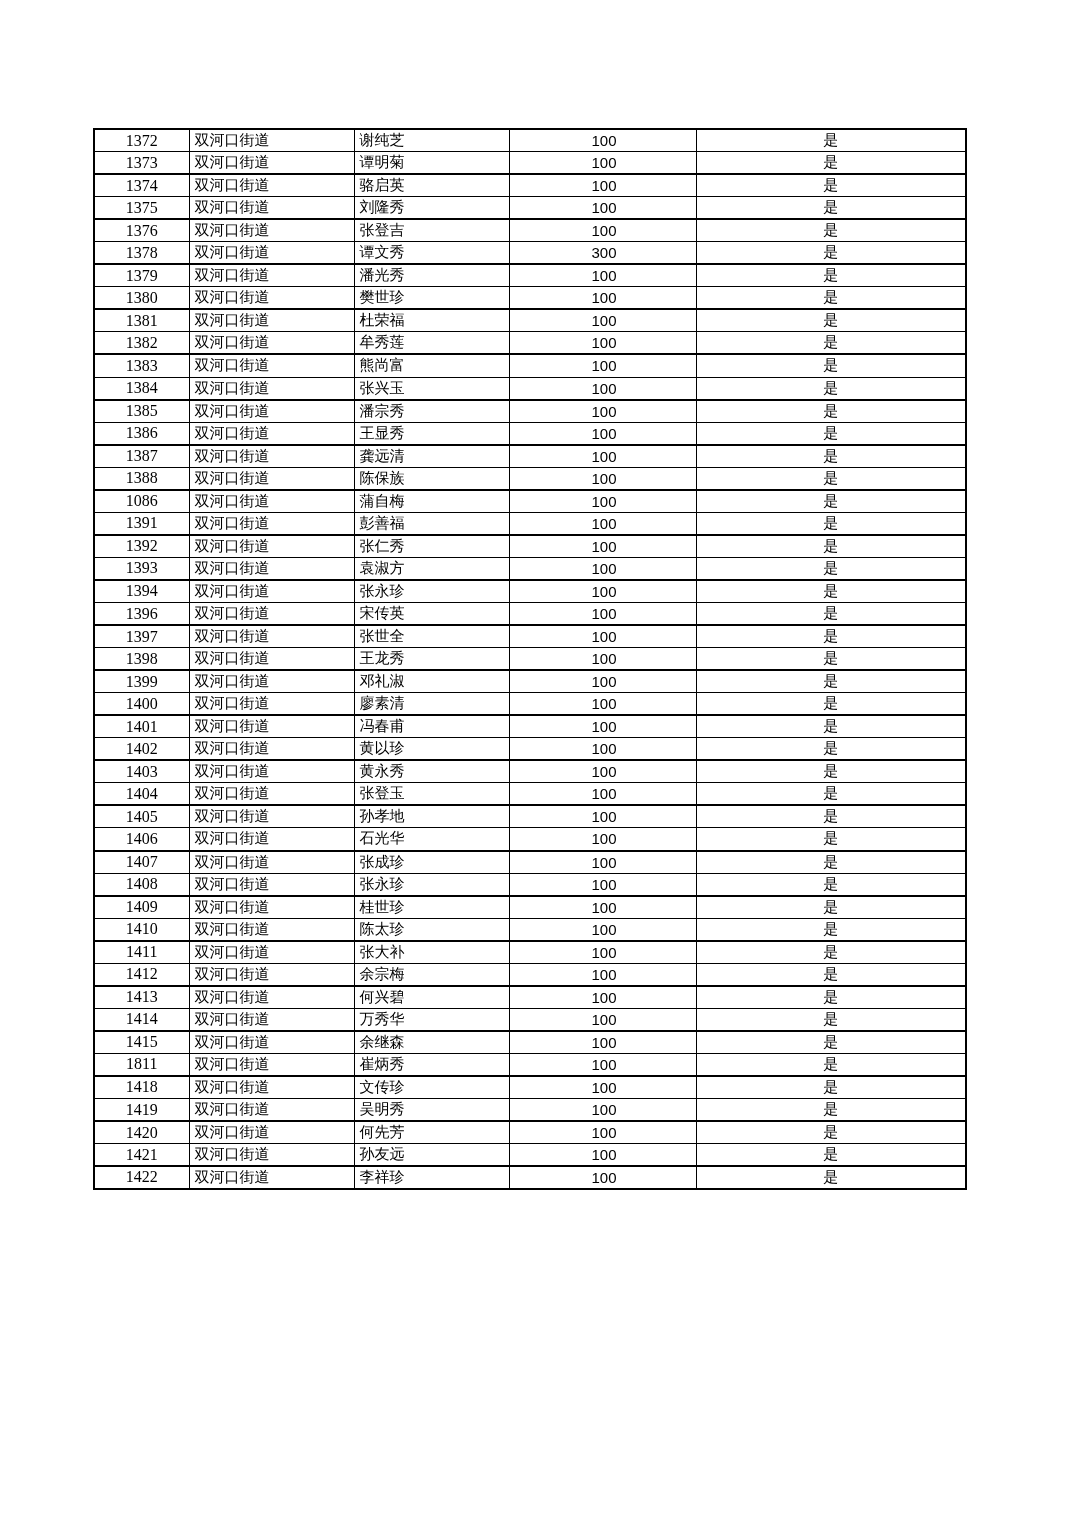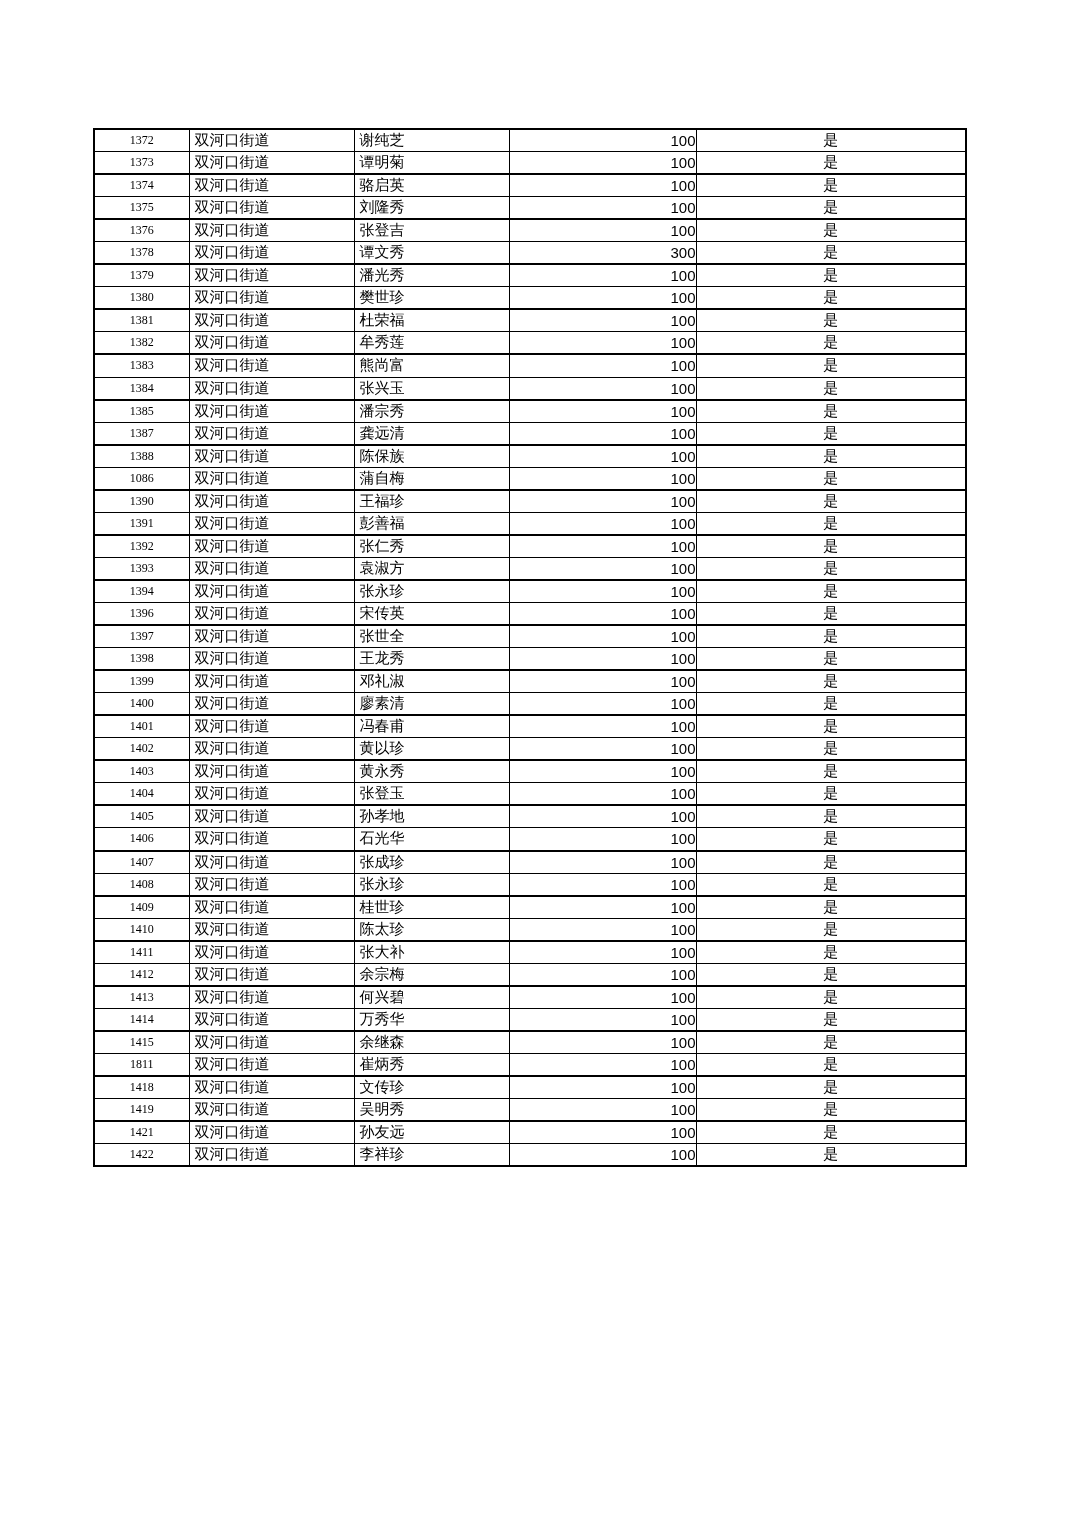--- a/index.html
+++ b/index.html
@@ -37,30 +37,30 @@
     vertical-align: middle;
     box-sizing: border-box;
   }
   
   .records-table tr:nth-child(even) td {
     border-bottom-width: 2px;
   }
   td.cell-id {
     text-align: center;
     font-family: "Liberation Serif", serif;
-    font-size: 12px;
+    font-size: 16px;
   }
   td.cell-street, td.cell-name {
     text-align: left;
     padding-left: 5px;
     font-family: "Liberation Serif", serif;
     font-size: 15px;
   }
   td.cell-amount {
-    text-align: right;
+    text-align: center;
     padding-left: 3px;
     font-family: "Liberation Sans", sans-serif;
     font-size: 15px;
   }
   td.cell-flag {
     text-align: center;
     font-family: "Liberation Serif", serif;
     font-size: 15px;
   }
 </style>
@@ -161,20 +161,27 @@
     <td class="cell-flag">是</td>
   </tr>
       <tr>
     <td class="cell-id">1385</td>
     <td class="cell-street">双河口街道</td>
     <td class="cell-name">潘宗秀</td>
     <td class="cell-amount">100</td>
     <td class="cell-flag">是</td>
   </tr>
       <tr>
+    <td class="cell-id">1386</td>
+    <td class="cell-street">双河口街道</td>
+    <td class="cell-name">王显秀</td>
+    <td class="cell-amount">100</td>
+    <td class="cell-flag">是</td>
+  </tr>
+      <tr>
     <td class="cell-id">1387</td>
     <td class="cell-street">双河口街道</td>
     <td class="cell-name">龚远清</td>
     <td class="cell-amount">100</td>
     <td class="cell-flag">是</td>
   </tr>
       <tr>
     <td class="cell-id">1388</td>
     <td class="cell-street">双河口街道</td>
     <td class="cell-name">陈保族</td>
@@ -182,27 +189,20 @@
     <td class="cell-flag">是</td>
   </tr>
       <tr>
     <td class="cell-id">1086</td>
     <td class="cell-street">双河口街道</td>
     <td class="cell-name">蒲自梅</td>
     <td class="cell-amount">100</td>
     <td class="cell-flag">是</td>
   </tr>
       <tr>
-    <td class="cell-id">1390</td>
-    <td class="cell-street">双河口街道</td>
-    <td class="cell-name">王福珍</td>
-    <td class="cell-amount">100</td>
-    <td class="cell-flag">是</td>
-  </tr>
-      <tr>
     <td class="cell-id">1391</td>
     <td class="cell-street">双河口街道</td>
     <td class="cell-name">彭善福</td>
     <td class="cell-amount">100</td>
     <td class="cell-flag">是</td>
   </tr>
       <tr>
     <td class="cell-id">1392</td>
     <td class="cell-street">双河口街道</td>
     <td class="cell-name">张仁秀</td>
@@ -374,20 +374,27 @@
     <td class="cell-id">1418</td>
     <td class="cell-street">双河口街道</td>
     <td class="cell-name">文传珍</td>
     <td class="cell-amount">100</td>
     <td class="cell-flag">是</td>
   </tr>
       <tr>
     <td class="cell-id">1419</td>
     <td class="cell-street">双河口街道</td>
     <td class="cell-name">吴明秀</td>
+    <td class="cell-amount">100</td>
+    <td class="cell-flag">是</td>
+  </tr>
+      <tr>
+    <td class="cell-id">1420</td>
+    <td class="cell-street">双河口街道</td>
+    <td class="cell-name">何先芳</td>
     <td class="cell-amount">100</td>
     <td class="cell-flag">是</td>
   </tr>
       <tr>
     <td class="cell-id">1421</td>
     <td class="cell-street">双河口街道</td>
     <td class="cell-name">孙友远</td>
     <td class="cell-amount">100</td>
     <td class="cell-flag">是</td>
   </tr>

